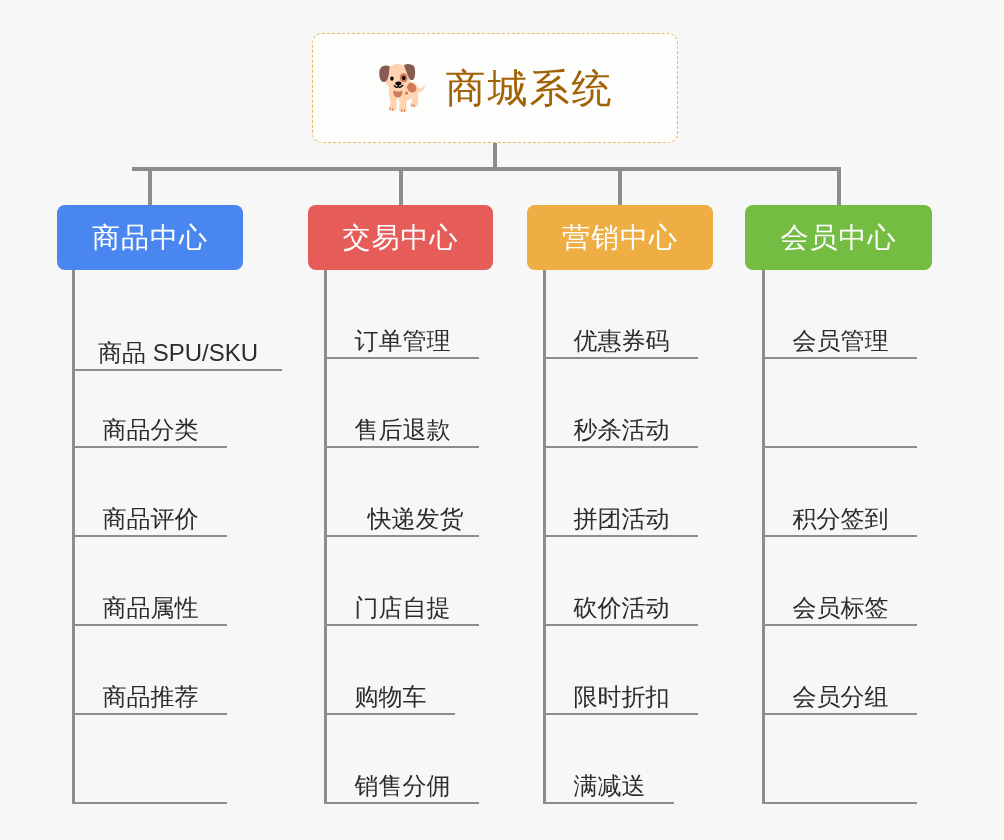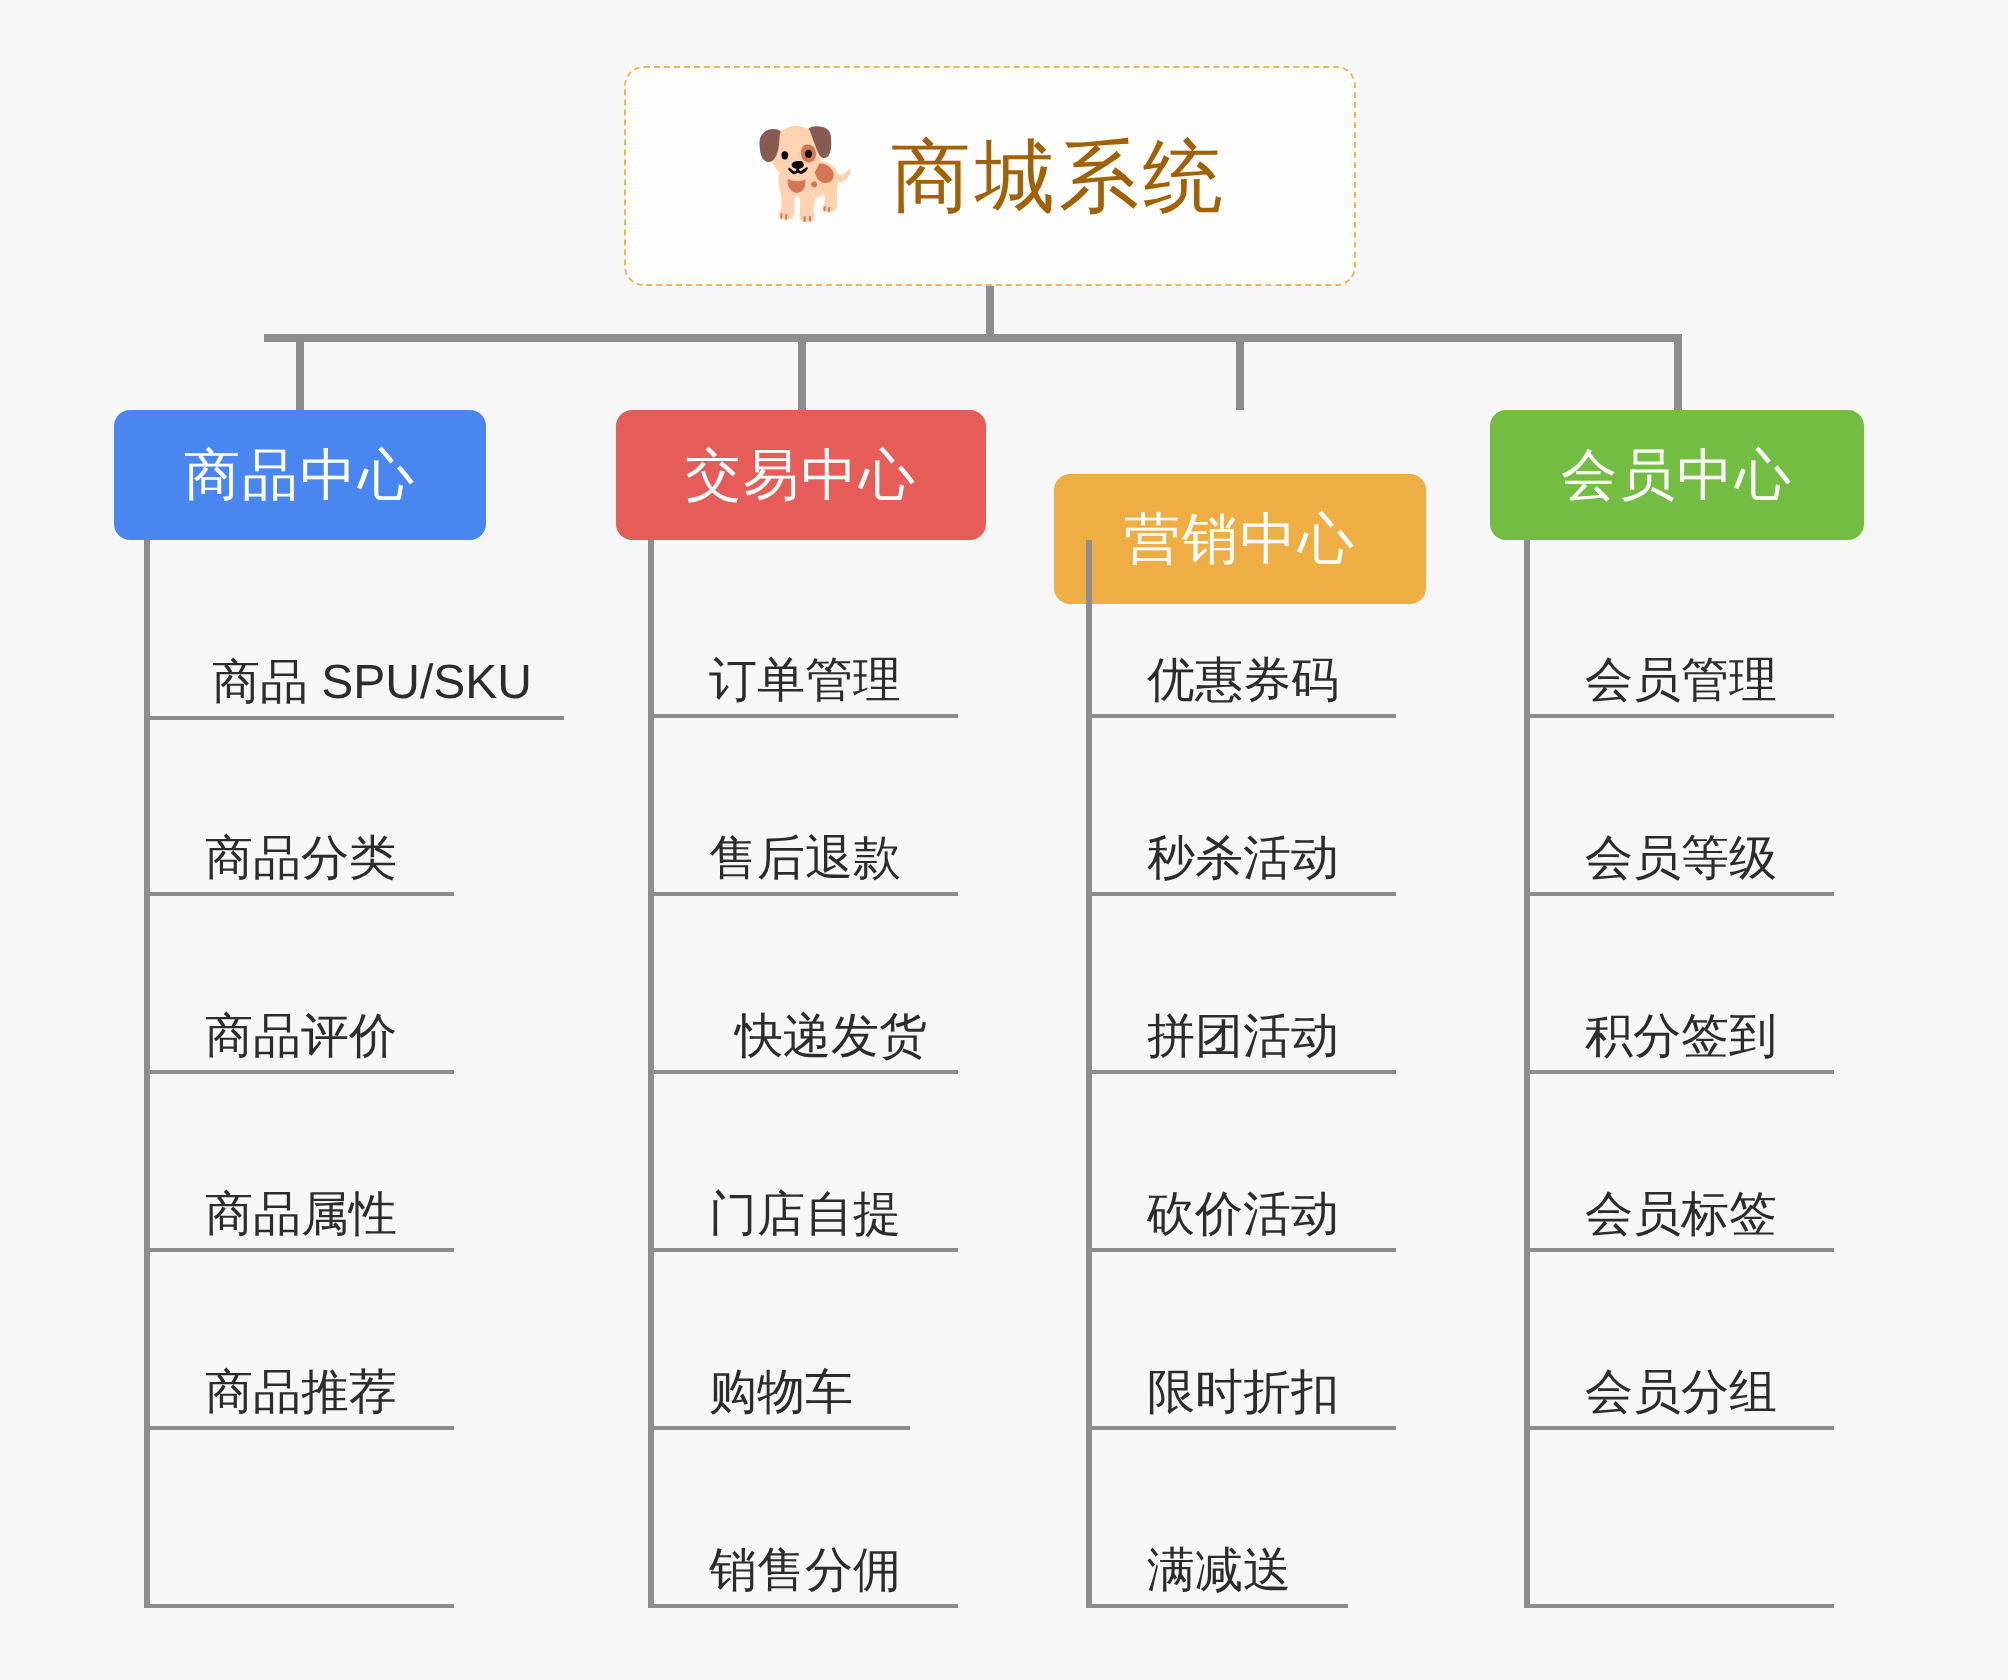--- a/index.html
+++ b/index.html
@@ -135,21 +135,21 @@
   <div class="conn conn-stem"></div>
   <div class="conn conn-bus"></div>
 
   <div id="branch-layer">
       <div class="conn conn-drop" style="left: 148px;"></div>
       <div class="branch-box" style="left: 57px; width: 186px; background: rgb(74, 134, 240);">
         <span>商品中心</span>
       </div>
       <div class="leaf-col" style="left: 72px;">
         <div class="leaf-spine" style="height: 534px;"></div>
-        <div class="leaf-item" style="top: 1px; width: 210px; justify-content: flex-end;">
+        <div class="leaf-item" style="top: 12px; width: 210px;">
           <span class="leaf-label">商品 SPU/SKU</span>
           <div class="leaf-underline" style="width: 210px;"></div>
         </div>
         <div class="leaf-item" style="top: 89px; width: 155px;">
           <span class="leaf-label">商品分类</span>
           <div class="leaf-underline" style="width: 155px;"></div>
         </div>
         <div class="leaf-item" style="top: 178px; width: 155px;">
           <span class="leaf-label">商品评价</span>
           <div class="leaf-underline" style="width: 155px;"></div>
@@ -191,21 +191,21 @@
         <div class="leaf-item" style="top: 356px; width: 131px;">
           <span class="leaf-label">购物车</span>
           <div class="leaf-underline" style="width: 131px;"></div>
         </div>
         <div class="leaf-item" style="top: 445px; width: 155px;">
           <span class="leaf-label">销售分佣</span>
           <div class="leaf-underline" style="width: 155px;"></div>
         </div>
       </div>
       <div class="conn conn-drop" style="left: 618px;"></div>
-      <div class="branch-box" style="left: 527px; width: 186px; background: rgb(238, 174, 68); margin-top: 32px;">
+      <div class="branch-box" style="left: 527px; width: 186px; background: rgb(238, 174, 68);">
         <span>营销中心</span>
       </div>
       <div class="leaf-col" style="left: 543px;">
         <div class="leaf-spine" style="height: 534px;"></div>
         <div class="leaf-item" style="top: 0px; width: 155px;">
           <span class="leaf-label">优惠券码</span>
           <div class="leaf-underline" style="width: 155px;"></div>
         </div>
         <div class="leaf-item" style="top: 89px; width: 155px;">
           <span class="leaf-label">秒杀活动</span>
@@ -232,21 +232,20 @@
       <div class="branch-box" style="left: 745px; width: 187px; background: rgb(116, 189, 67);">
         <span>会员中心</span>
       </div>
       <div class="leaf-col" style="left: 762px;">
         <div class="leaf-spine" style="height: 534px;"></div>
         <div class="leaf-item" style="top: 0px; width: 155px;">
           <span class="leaf-label">会员管理</span>
           <div class="leaf-underline" style="width: 155px;"></div>
         </div>
         <div class="leaf-item" style="top: 89px; width: 155px;">
-          <span class="leaf-label">会员等级</span>
           <div class="leaf-underline" style="width: 155px;"></div>
         </div>
         <div class="leaf-item" style="top: 178px; width: 155px;">
           <span class="leaf-label">积分签到</span>
           <div class="leaf-underline" style="width: 155px;"></div>
         </div>
         <div class="leaf-item" style="top: 267px; width: 155px;">
           <span class="leaf-label">会员标签</span>
           <div class="leaf-underline" style="width: 155px;"></div>
         </div>

